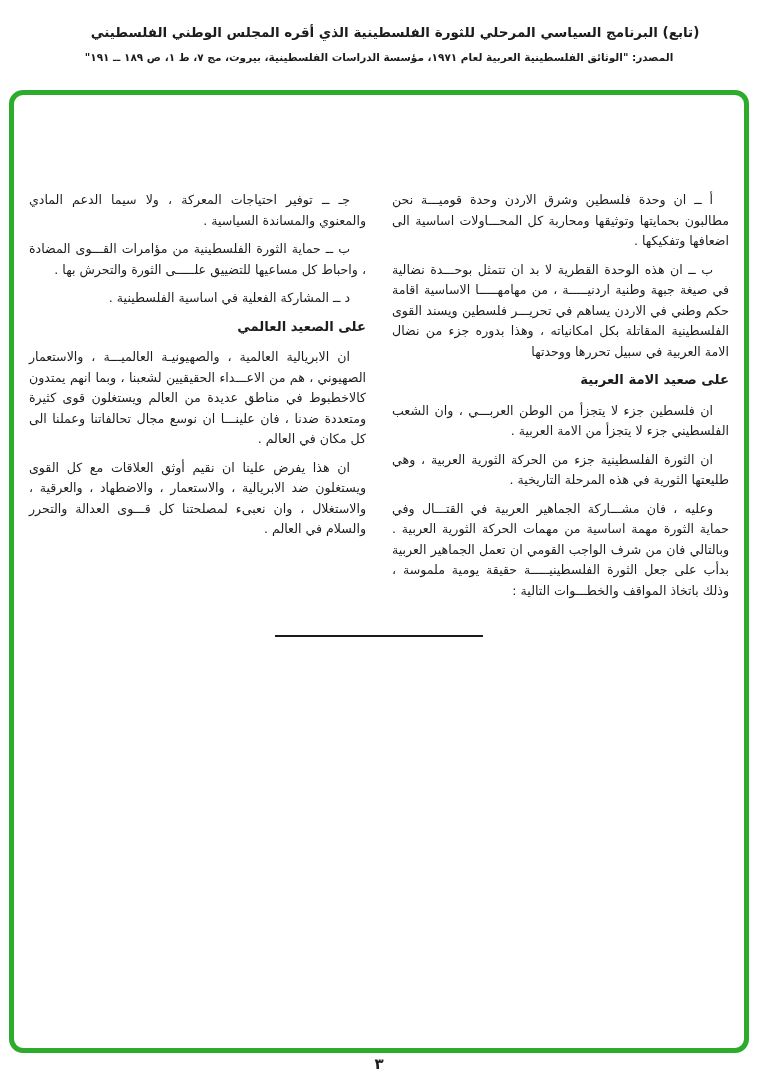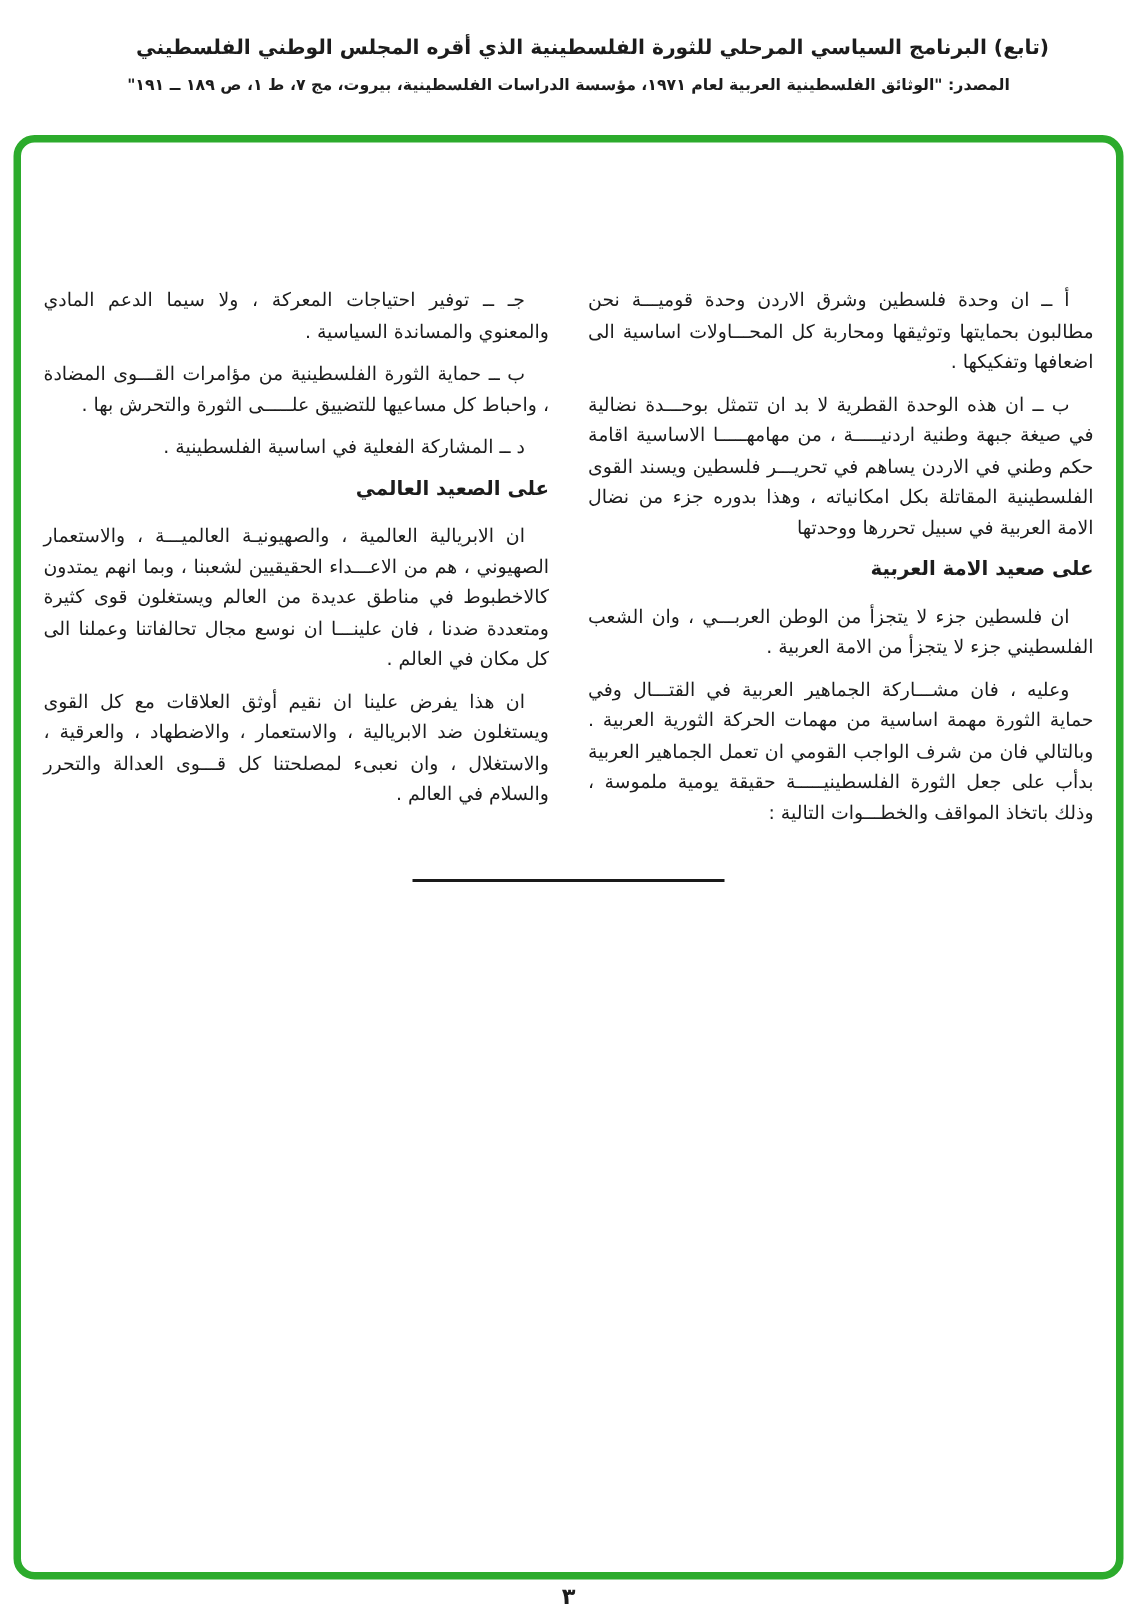--- a/index.html
+++ b/index.html
@@ -82,20 +82,21 @@
 <div class="header-source" dir="rtl" lang="ar">المصدر: "الوثائق الفلسطينية العربية لعام ١٩٧١، مؤسسة الدراسات الفلسطينية، بيروت، مج ٧، ط ١، ص ١٨٩ ــ ١٩١"</div>
 
 <div class="frame" style="border-color: rgb(44, 171, 44);">
   <div class="content" dir="rtl" lang="ar">
     <div class="columns">
       <div class="column" id="col-right">
           <p class="paragraph">أ ــ ان وحدة فلسطين وشرق الاردن وحدة قوميـــة نحن مطالبون بحمايتها وتوثيقها ومحاربة كل المحـــاولات اساسية الى اضعافها وتفكيكها .</p>
           <p class="paragraph">ب ــ ان هذه الوحدة القطرية لا بد ان تتمثل بوحـــدة نضالية في صيغة جبهة وطنية اردنيـــــة ، من مهامهـــــا الاساسية اقامة حكم وطني في الاردن يساهم في تحريـــر فلسطين ويسند القوى الفلسطينية المقاتلة بكل امكانياته ، وهذا بدوره جزء من نضال الامة العربية في سبيل تحررها ووحدتها</p>
           <p class="heading">على صعيد الامة العربية</p>
           <p class="paragraph">ان فلسطين جزء لا يتجزأ من الوطن العربـــي ، وان الشعب الفلسطيني جزء لا يتجزأ من الامة العربية .</p>
+          <p class="paragraph">ان الثورة الفلسطينية جزء من الحركة الثورية العربية ، وهي طليعتها الثورية في هذه المرحلة التاريخية .</p>
           <p class="paragraph">وعليه ، فان مشـــاركة الجماهير العربية في القتـــال وفي حماية الثورة مهمة اساسية من مهمات الحركة الثورية العربية . وبالتالي فان من شرف الواجب القومي ان تعمل الجماهير العربية بدأب على جعل الثورة الفلسطينيـــــة حقيقة يومية ملموسة ، وذلك باتخاذ المواقف والخطـــوات التالية :</p>
         </div>
       <div class="column" id="col-left">
           <p class="paragraph">جـ ــ توفير احتياجات المعركة ، ولا سيما الدعم المادي والمعنوي والمساندة السياسية .</p>
           <p class="paragraph">ب ــ حماية الثورة الفلسطينية من مؤامرات القـــوى المضادة ، واحباط كل مساعيها للتضييق علـــــى الثورة والتحرش بها .</p>
           <p class="paragraph">د ــ المشاركة الفعلية في اساسية الفلسطينية .</p>
           <p class="heading">على الصعيد العالمي</p>
           <p class="paragraph">ان الابريالية العالمية ، والصهيونيـة العالميـــة ، والاستعمار الصهيوني ، هم من الاعـــداء الحقيقيين لشعبنا ، وبما انهم يمتدون كالاخطبوط في مناطق عديدة من العالم ويستغلون قوى كثيرة ومتعددة ضدنا ، فان علينـــا ان نوسع مجال تحالفاتنا وعملنا الى كل مكان في العالم .</p>
           <p class="paragraph">ان هذا يفرض علينا ان نقيم أوثق العلاقات مع كل القوى ويستغلون ضد الابريالية ، والاستعمار ، والاضطهاد ، والعرقية ، والاستغلال ، وان نعبىء لمصلحتنا كل قـــوى العدالة والتحرر والسلام في العالم .</p>
         </div>

